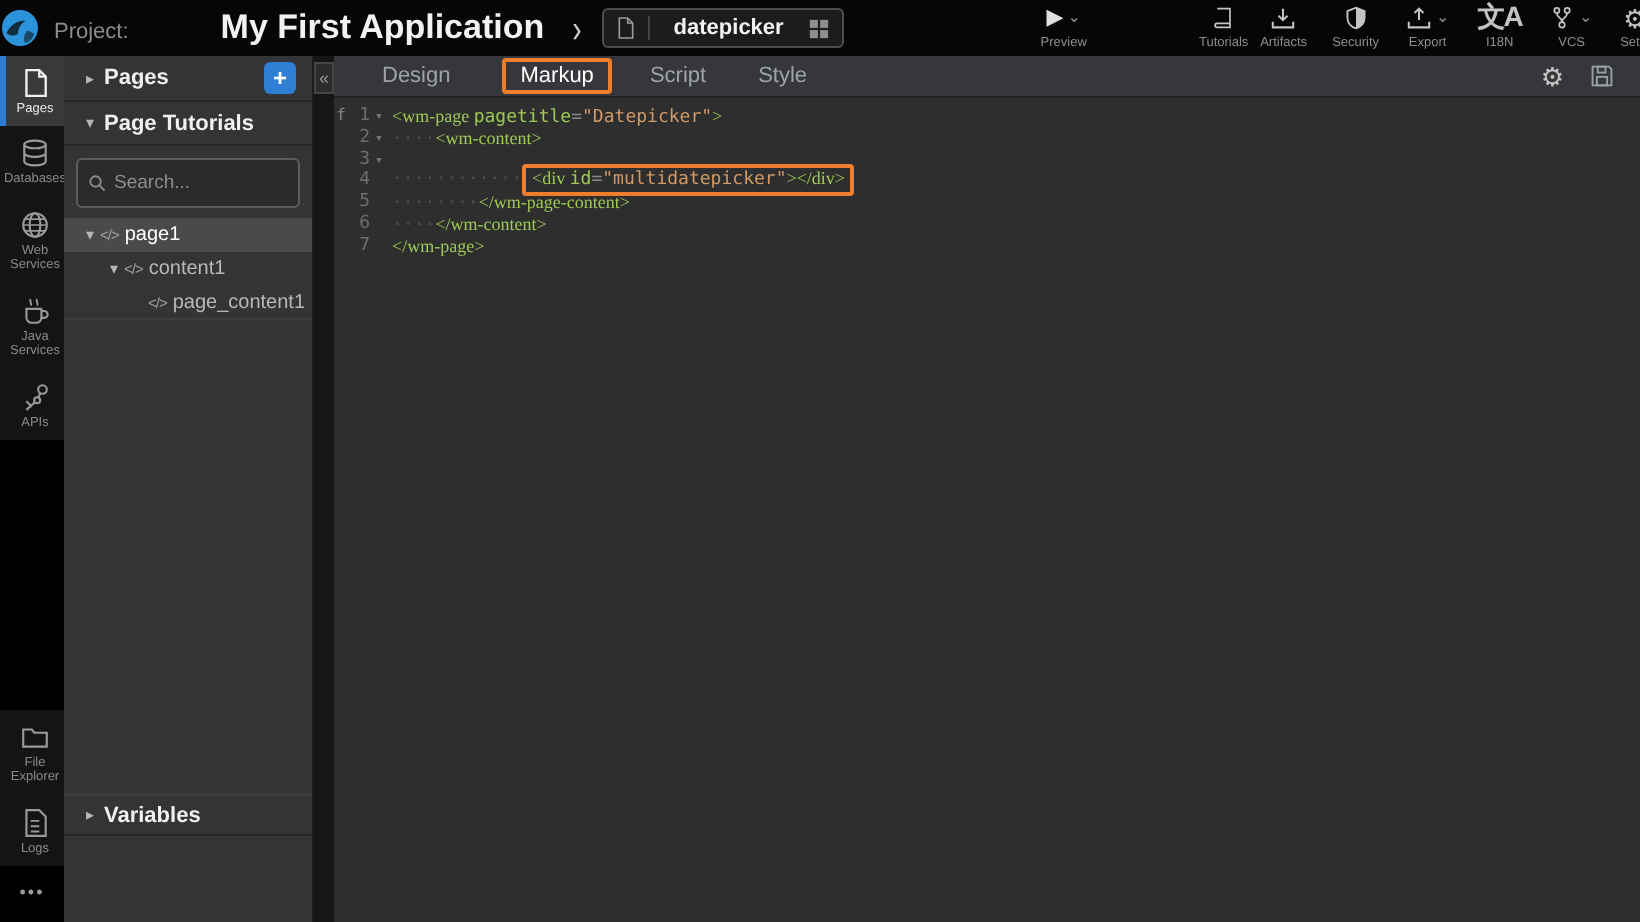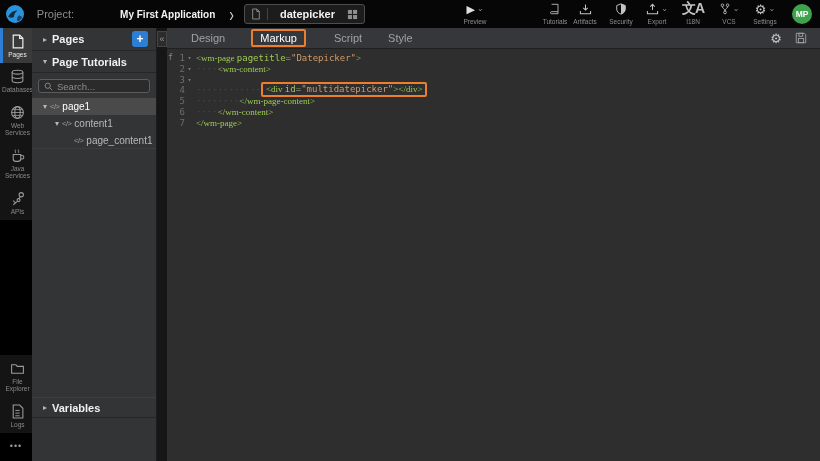--- a/index.html
+++ b/index.html
@@ -6,21 +6,21 @@
   html,body { width:820px; height:461px; overflow:hidden; background:#2e2e2e;
     font-family:"Liberation Sans", sans-serif; -webkit-font-smoothing:antialiased; }
   .app { width:820px; height:461px; display:flex; flex-direction:column; }
 
   
   .topbar { height:28px; background:#060606; display:flex; align-items:center; flex:none; }
   .logo { width:34px; height:28px; display:flex; align-items:center; justify-content:center; }
   .logo svg { width:20px; height:20px; }
   .project { display:flex; align-items:baseline; margin-left:7px; white-space:nowrap;gap:36px; }
   .project .plabel { color:#8d8d8d; font-size:11px; }
-  .project .pname  { color:#f2f2f2; font-size:10px; font-weight:bold;margin-left:10px; }
+  .project .pname  { color:#f2f2f2; font-size:17px; font-weight:bold;margin-left:10px; }
   .crumb-chev { color:#cfcfcf; font-size:14px; margin:0 10px 0 14px; transform:scaleY(1.4); display:inline-block; }
   .filetab { height:20px; display:flex; align-items:center; border:1px solid #4d4d4d;
     border-radius:3px; background:#1c1c1c; padding:0 6px; }
   .filetab .fico { display:flex; align-items:center; padding-right:6px; border-right:1px solid #444; }
   .filetab .fname { color:#f2f2f2; font-size:11px; font-weight:bold; padding:0 12px; }
   .tb-item { display:flex; flex-direction:column; align-items:center; justify-content:center;
     min-width:30px; cursor:pointer; }
   .tb-ico-row { display:flex; align-items:center; gap:2px; height:13px; color:#c3c3c3; }
   .tb-label { font-size:6.5px; color:#8e8e8e; margin-top:2px; text-align:center; line-height:1.1; }
   .caret { color:#8e8e8e; font-size:8px; line-height:1; }
@@ -54,21 +54,21 @@
   .p-row { display:flex; align-items:center; flex:none; }
   .tri { font-size:8px; color:#b5b5b5; width:10px; text-align:center; flex:none; }
   .p-header { height:23px; border-bottom:1px solid #262626; padding-left:8px; }
   .p-header .p-title { color:#f0f0f0; font-size:11px; font-weight:bold; margin-left:2px; }
   .plus-btn { width:16px; height:16px; border-radius:3px; background:#2e7fd4; color:#fff;
     font-size:12px; font-weight:bold; display:flex; align-items:center; justify-content:center;
     margin-left:auto; margin-right:8px; cursor:pointer; line-height:1; }
   .p-structure { height:22px; border-bottom:1px solid #262626; padding-left:8px; }
   .p-structure .p-title { color:#f0f0f0; font-size:11px; font-weight:bold; margin-left:2px; }
   .search-wrap { padding:6px 6px 5px; }
-  .search-box { height:14px; background:#2b2b2b; border:1px solid #5c5c5c; border-radius:3px;
+  .search-box { height:25px; background:#2b2b2b; border:1px solid #5c5c5c; border-radius:3px;
     display:flex; align-items:center; padding:0 5px; }
   .search-box svg { width:9px; height:9px; flex:none; }
   .search-box input { flex:1; min-width:0; background:transparent; border:none; outline:none;
     color:#cfcfcf; font-size:9.5px; margin-left:4px; font-family:"Liberation Sans",sans-serif; }
   .search-box input::placeholder { color:#8d8d8d; }
   .tree-row { height:17px; display:flex; align-items:center; color:#b9b9b9; font-size:10px; cursor:pointer; }
   .tree-row .code-ico { font-size:7.5px; color:#9f9f9f; margin-right:3px; letter-spacing:-0.5px; }
   .tree-row.sel { background:#4a4a4a; color:#fff; }
   .tree-row.r1 { padding-left:8px; }
   .tree-row.r2 { padding-left:20px; }
@@ -81,21 +81,21 @@
   
   .strip { width:10px; background:#161616; flex:none; display:flex; flex-direction:column; align-items:stretch; }
   .collapse-btn { height:16px; margin-top:3px; background:#2c2c2c; border:1px solid #444;
     color:#9a9a9a; font-size:9px; display:flex; align-items:center; justify-content:center; cursor:pointer; }
 
   
   .editor { flex:1; display:flex; flex-direction:column; min-width:0; }
   .ed-toolbar { height:21px; background:#35373b; border-bottom:1px solid #202020;
     display:flex; align-items:center; padding-left:24px; flex:none; }
   .ed-tab { color:#9fa3a7; font-size:11px; margin-right:26px; cursor:pointer; }
-  .ed-tab.active { color:#fff; border:2px solid #ee7d2d; border-radius:2px; padding:1px 7px; margin-right:28px; }
+  .ed-tab.active { color:#fff; border:2px solid #ee7d2d; border-radius:2px; padding:1px 7px; margin-right:19px; }
   .ed-tools { margin-left:auto; display:flex; align-items:center; gap:13px; margin-right:13px; color:#9aa0a6; }
   .ed-tools svg { width:12px; height:12px; }
   .ed-code { flex:1; background:#2e2e2e; padding-top:4px; font-family:"DejaVu Sans Mono", monospace; }
   .cline { display:flex; height:10.8px; line-height:10.8px; font-size:9px; white-space:pre; }
   .g-mark { width:7px; text-align:center; color:#8a8a8a; font-size:8px; flex:none; }
   .g-num  { width:11px; text-align:right; color:#6d6d6d; flex:none; }
   .g-fold { width:9px; text-align:center; color:#787878; font-size:6.5px; flex:none; }
   .ccode { padding-left:2px; }
   .tok-ws  { color:#4d4d4d; }
   .tok-tag { color:#9fca56;font-family:Liberation Serif, serif; }

